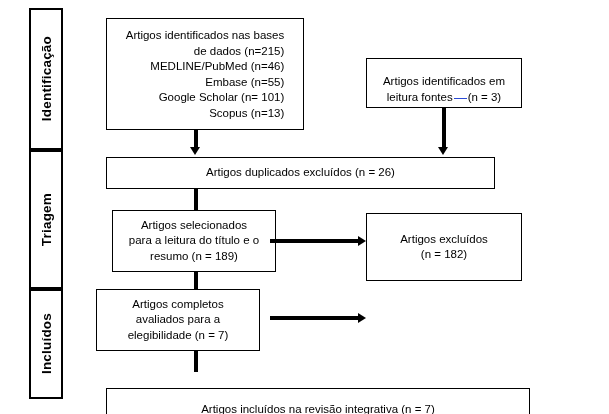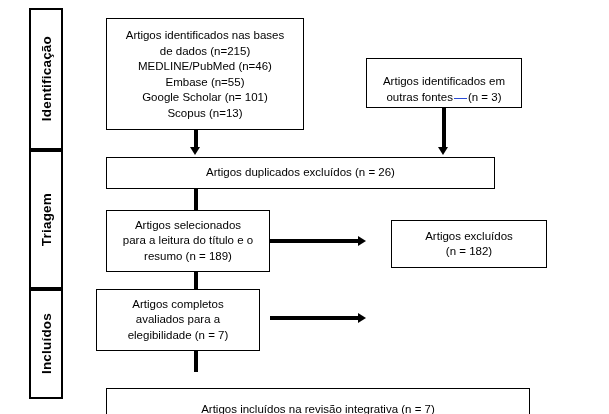--- a/index.html
+++ b/index.html
@@ -108,58 +108,58 @@
   </div>
 
   <div class="stage-label" style="left:29px; top:150px; width:34px; height:139px;">
     <span>Triagem</span>
   </div>
 
   <div class="stage-label" style="left:29px; top:289px; width:34px; height:110px;">
     <span>Incluídos</span>
   </div>
 
-  <div class="flow-box top-aligned" style="left:106px; top:18px; width:198px; height:112px;">
+  <div class="flow-box top-aligned" style="left:106px; top:18px; width:198px; height:112px;text-align:right;">
     <div class="box-text">Artigos identificados nas bases
 de dados (n=215)
 MEDLINE/PubMed (n=46)
 Embase (n=55)
 Google Scholar (n= 101)
 Scopus (n=13)</div>
   </div>
 
   <div class="flow-box" style="left:366px; top:58px; width:156px; height:50px;align-items:flex-end;">
     <div class="box-text" style="white-space:normal;">
       <span>Artigos identificados em</span><br>
-      <span>outras fontes</span><span class="link-artifact"></span><span>(n = 3)</span>
+      <span>leitura fontes</span><span class="link-artifact"></span><span>(n = 3)</span>
     </div>
   </div>
 
   <div class="v-line" style="left:194px; top:130px; height:20px;"></div>
   <div class="arrow-down" style="left:189.5px; top:147px;"></div>
 
   <div class="v-line" style="left:442px; top:108px; height:42px;"></div>
   <div class="arrow-down" style="left:437.5px; top:147px;"></div>
 
   <div class="flow-box" style="left:106px; top:157px; width:389px; height:32px;">
     <div class="box-text">Artigos duplicados excluídos (n = 26)</div>
   </div>
 
   <div class="v-line" style="left:194px; top:189px; height:22px;"></div>
 
-  <div class="flow-box" style="left:106px; top:210px; width:164px; height:62px;">
+  <div class="flow-box" style="left:112px; top:210px; width:164px; height:62px;">
     <div class="box-text">Artigos selecionados
 para a leitura do título e o
 resumo (n = 189)</div>
   </div>
 
   <div class="h-line" style="left:270px; top:239px; width:90px;"></div>
   <div class="arrow-right" style="left:358px; top:235.5px;"></div>
 
-  <div class="flow-box" style="left:366px; top:220px; width:156px; height:48px;margin-left:25px;">
+  <div class="flow-box" style="left:366px; top:213px; width:156px; height:68px;">
     <div class="box-text">Artigos excluídos
 (n = 182)</div>
   </div>
 
   <div class="v-line" style="left:194px; top:272px; height:18px;"></div>
 
   <div class="flow-box" style="left:96px; top:289px; width:164px; height:62px;">
     <div class="box-text">Artigos completos
 avaliados para a
 elegibilidade (n = 7)</div>

